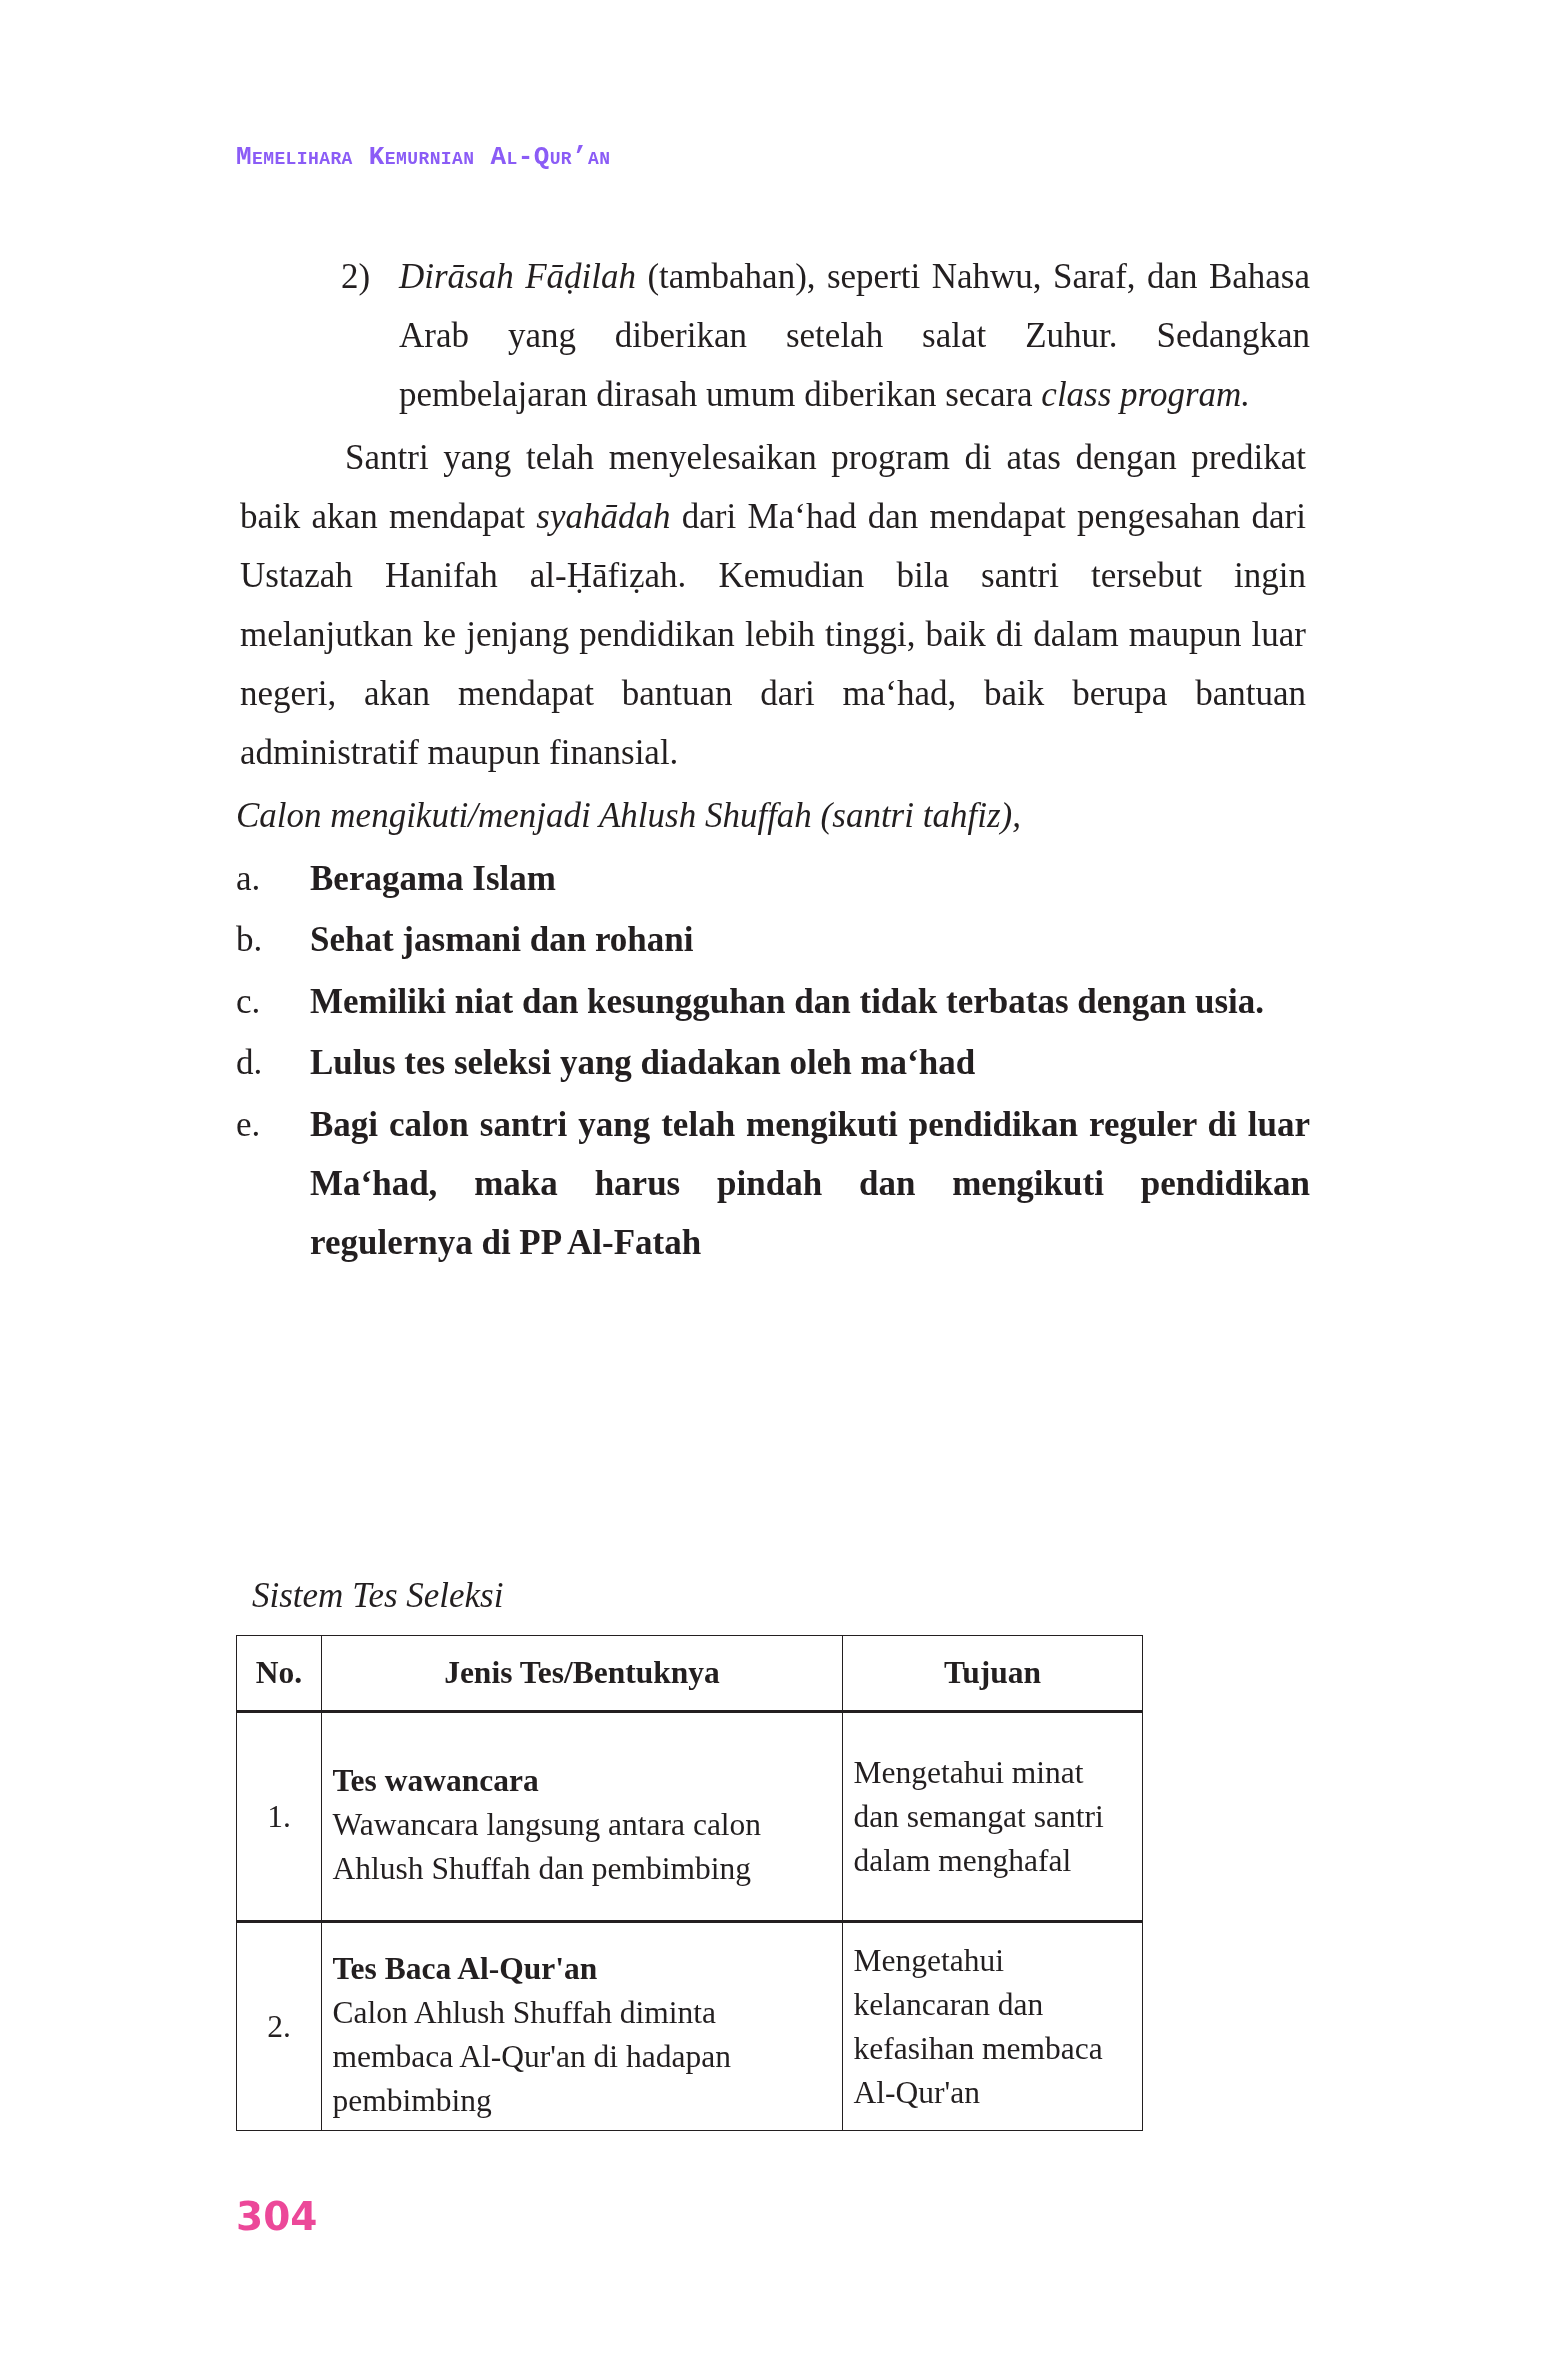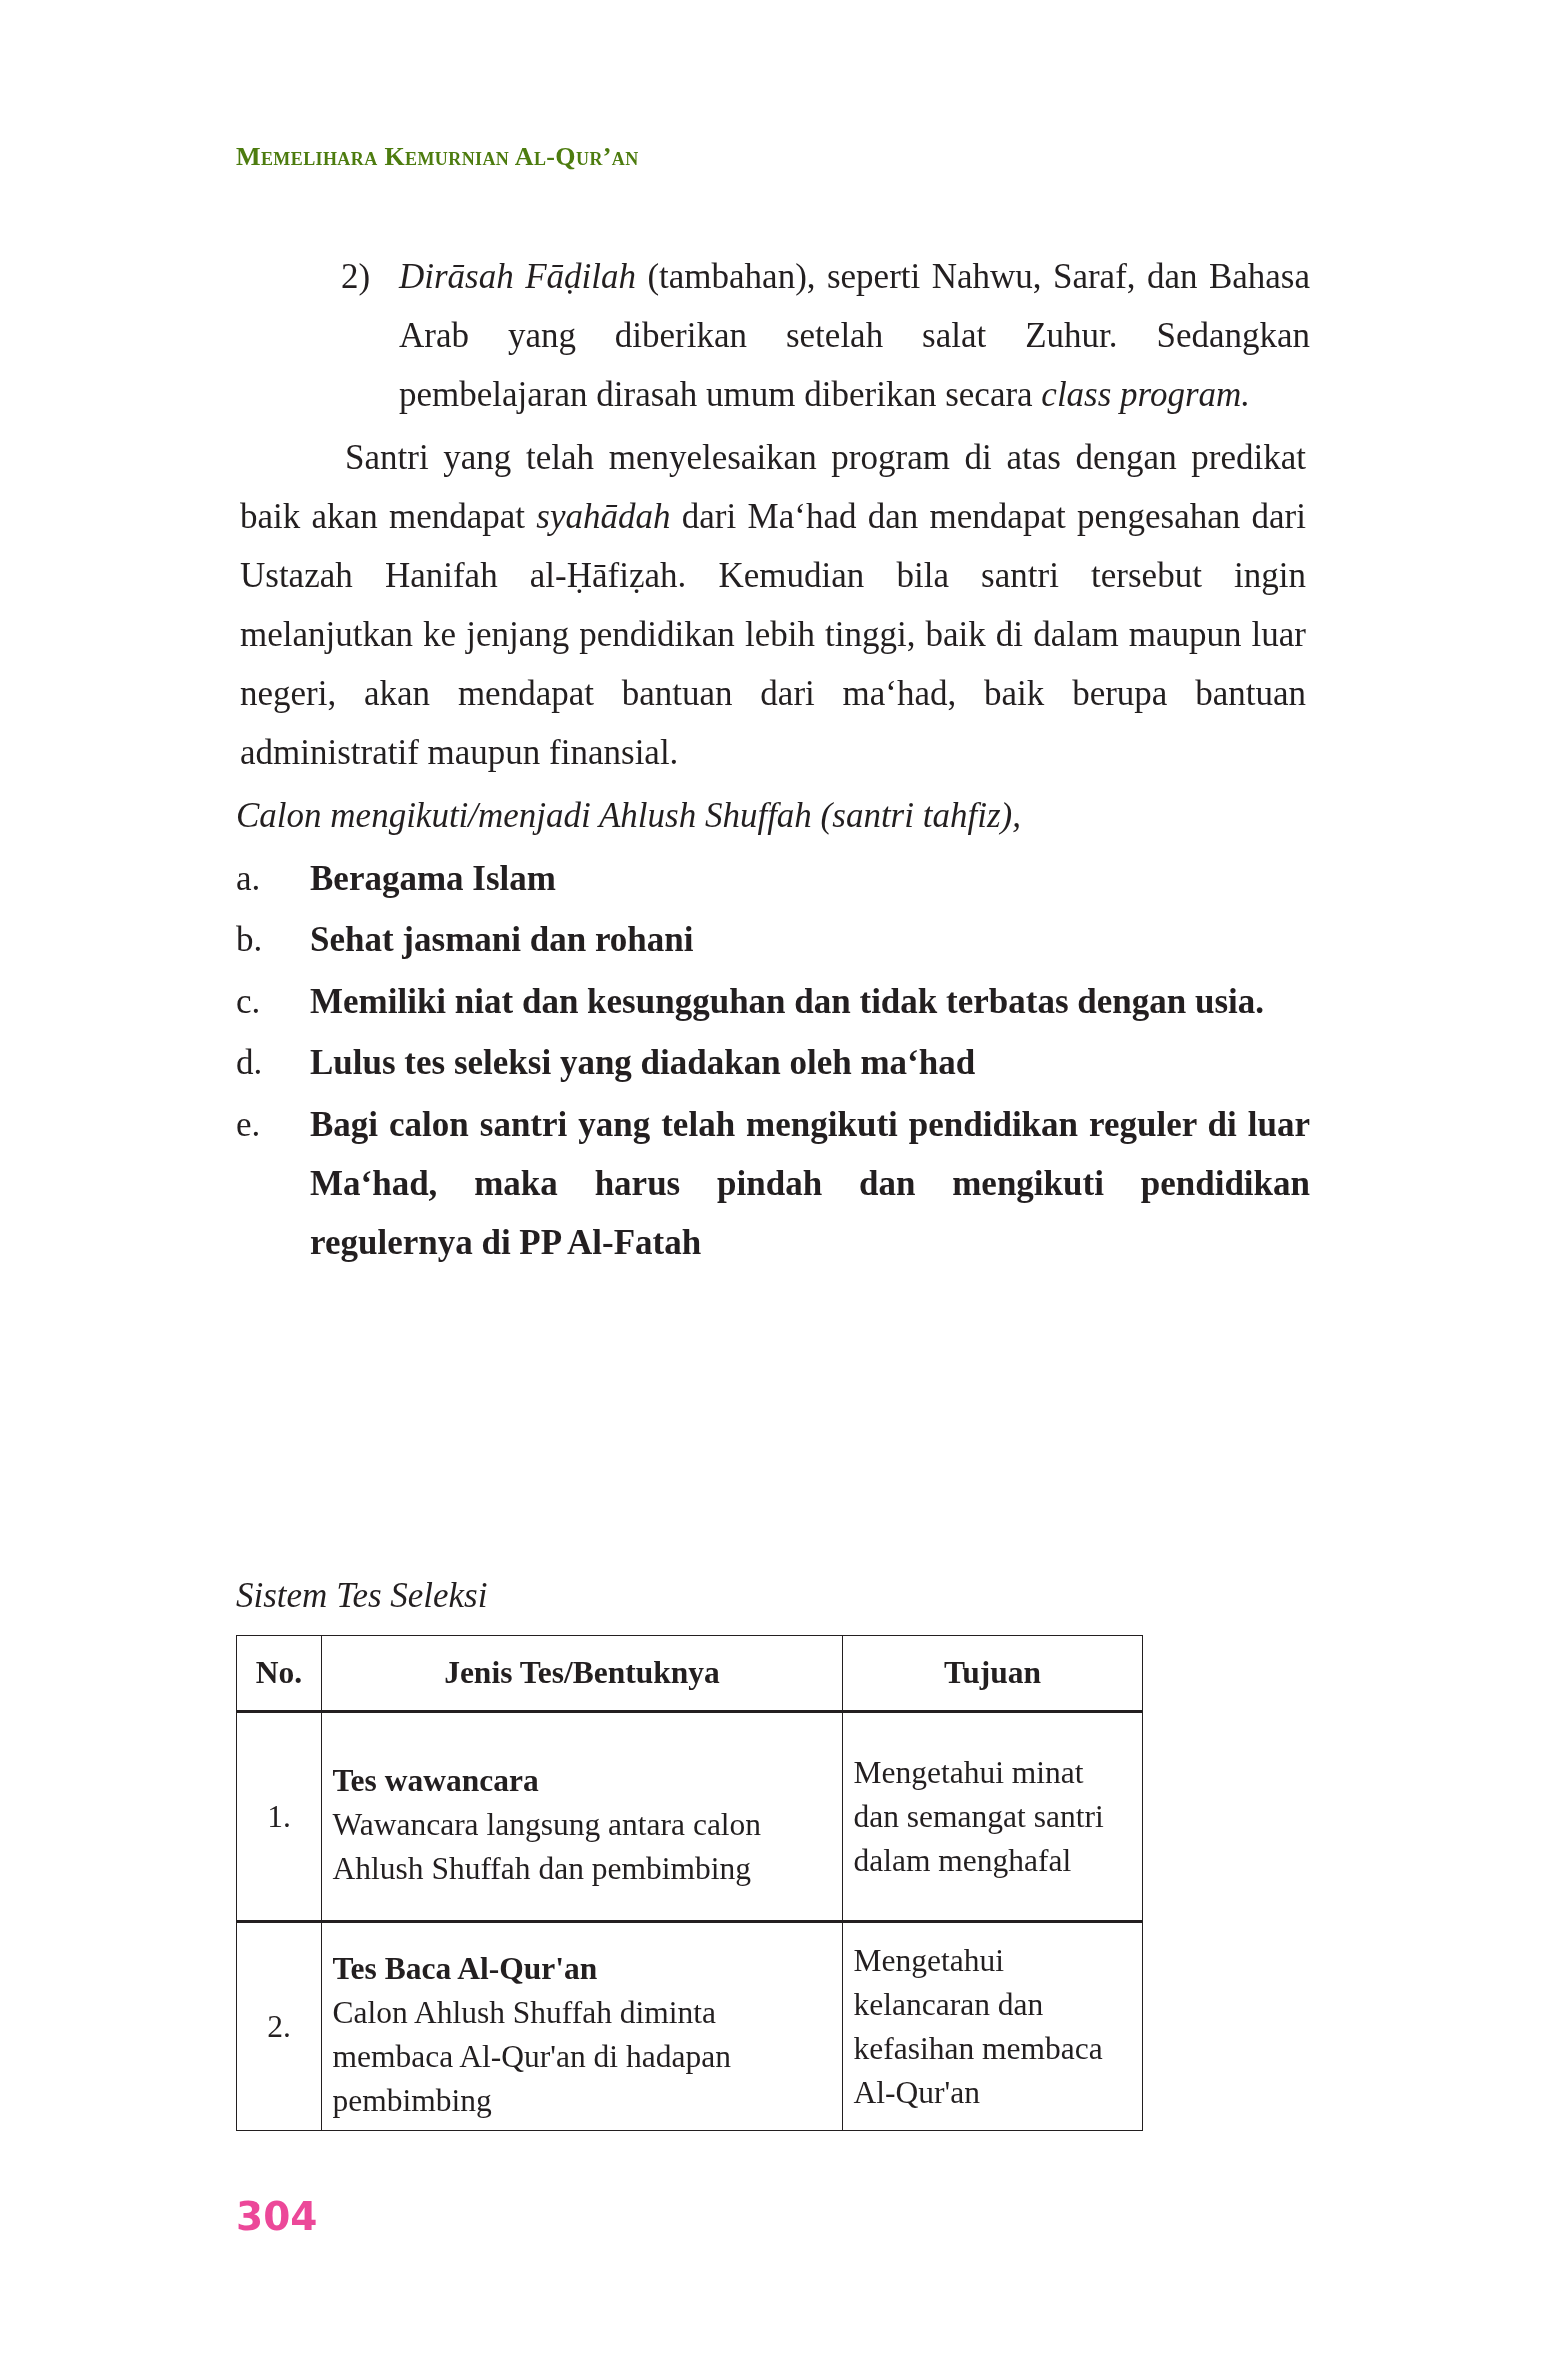--- a/index.html
+++ b/index.html
@@ -1,28 +1,28 @@
 <!DOCTYPE html>
 <html style="font-size:14px"><head>
 <meta charset="utf-8">
 <style>
   html, body { margin:0; padding:0; background:#ffffff; }
   body { width:1549px; height:2377px; position:relative; overflow:hidden; font-family:"Liberation Serif","DejaVu Serif",serif; color:#231f20; }
-  .running-head { position:absolute; left:236px; top:142px; font-family:Liberation Serif, serif; font-weight:bold; font-size:26px; color:#4d7c0f; font-variant:small-caps; letter-spacing:0.4px;text-align:center; }
+  .running-head { position:absolute; left:236px; top:142px; font-family:Liberation Mono, monospace; font-weight:bold; font-size:26px; color:#8b5cf6; font-variant:small-caps; letter-spacing:0.4px;text-align:center; }
   .content { position:absolute; left:236px; top:247px; width:1074px; font-size:35px; line-height:59px; }
   .num-item { display:flex; margin-left:105px; }
   .num-item .marker { width:58px; flex:none; }
   .num-item .text { flex:1; text-align:justify; }
   p.para { margin:4px; text-indent:105px; text-align:justify; }
   .subtitle { font-style:italic; margin:0; }
   .list { margin:3.5px 0 0 0; }
   .list-item { display:flex; margin-bottom:2.6px; }
   .list-item .marker { width:74px; flex:none; }
   .list-item .text { flex:1; text-align:justify;font-weight:bold; }
-  .table-caption { position:absolute; left:236px; top:1576px; font-style:italic; font-size:35px; }
+  .table-caption { position:absolute; left:252px; top:1576px; font-style:italic; font-size:35px; }
   table.sel { position:absolute; left:236px; top:1635px; width:907px; border-collapse:collapse; font-size:31.5px; line-height:44px; }
   table.sel th, table.sel td { border:1.8px solid #231f20; vertical-align:middle; }
   table.sel tr.hdr th { height:72px; font-weight:bold; text-align:center; }
   table.sel tr.hdr { border-bottom:3.5px solid #231f20; }
   table.sel td.no { text-align:center; width:82px; }
   table.sel td.jenis { width:499px; padding:7px 10.5px; }
   table.sel td.tujuan { padding:7px 10.5px; }
   table.sel tr.row1 td { height:193px; border-bottom:3.5px solid #231f20; }
   table.sel tr.row2 td { height:193px; }
   .bold { font-weight:bold; display:block;margin-top:16px; }

